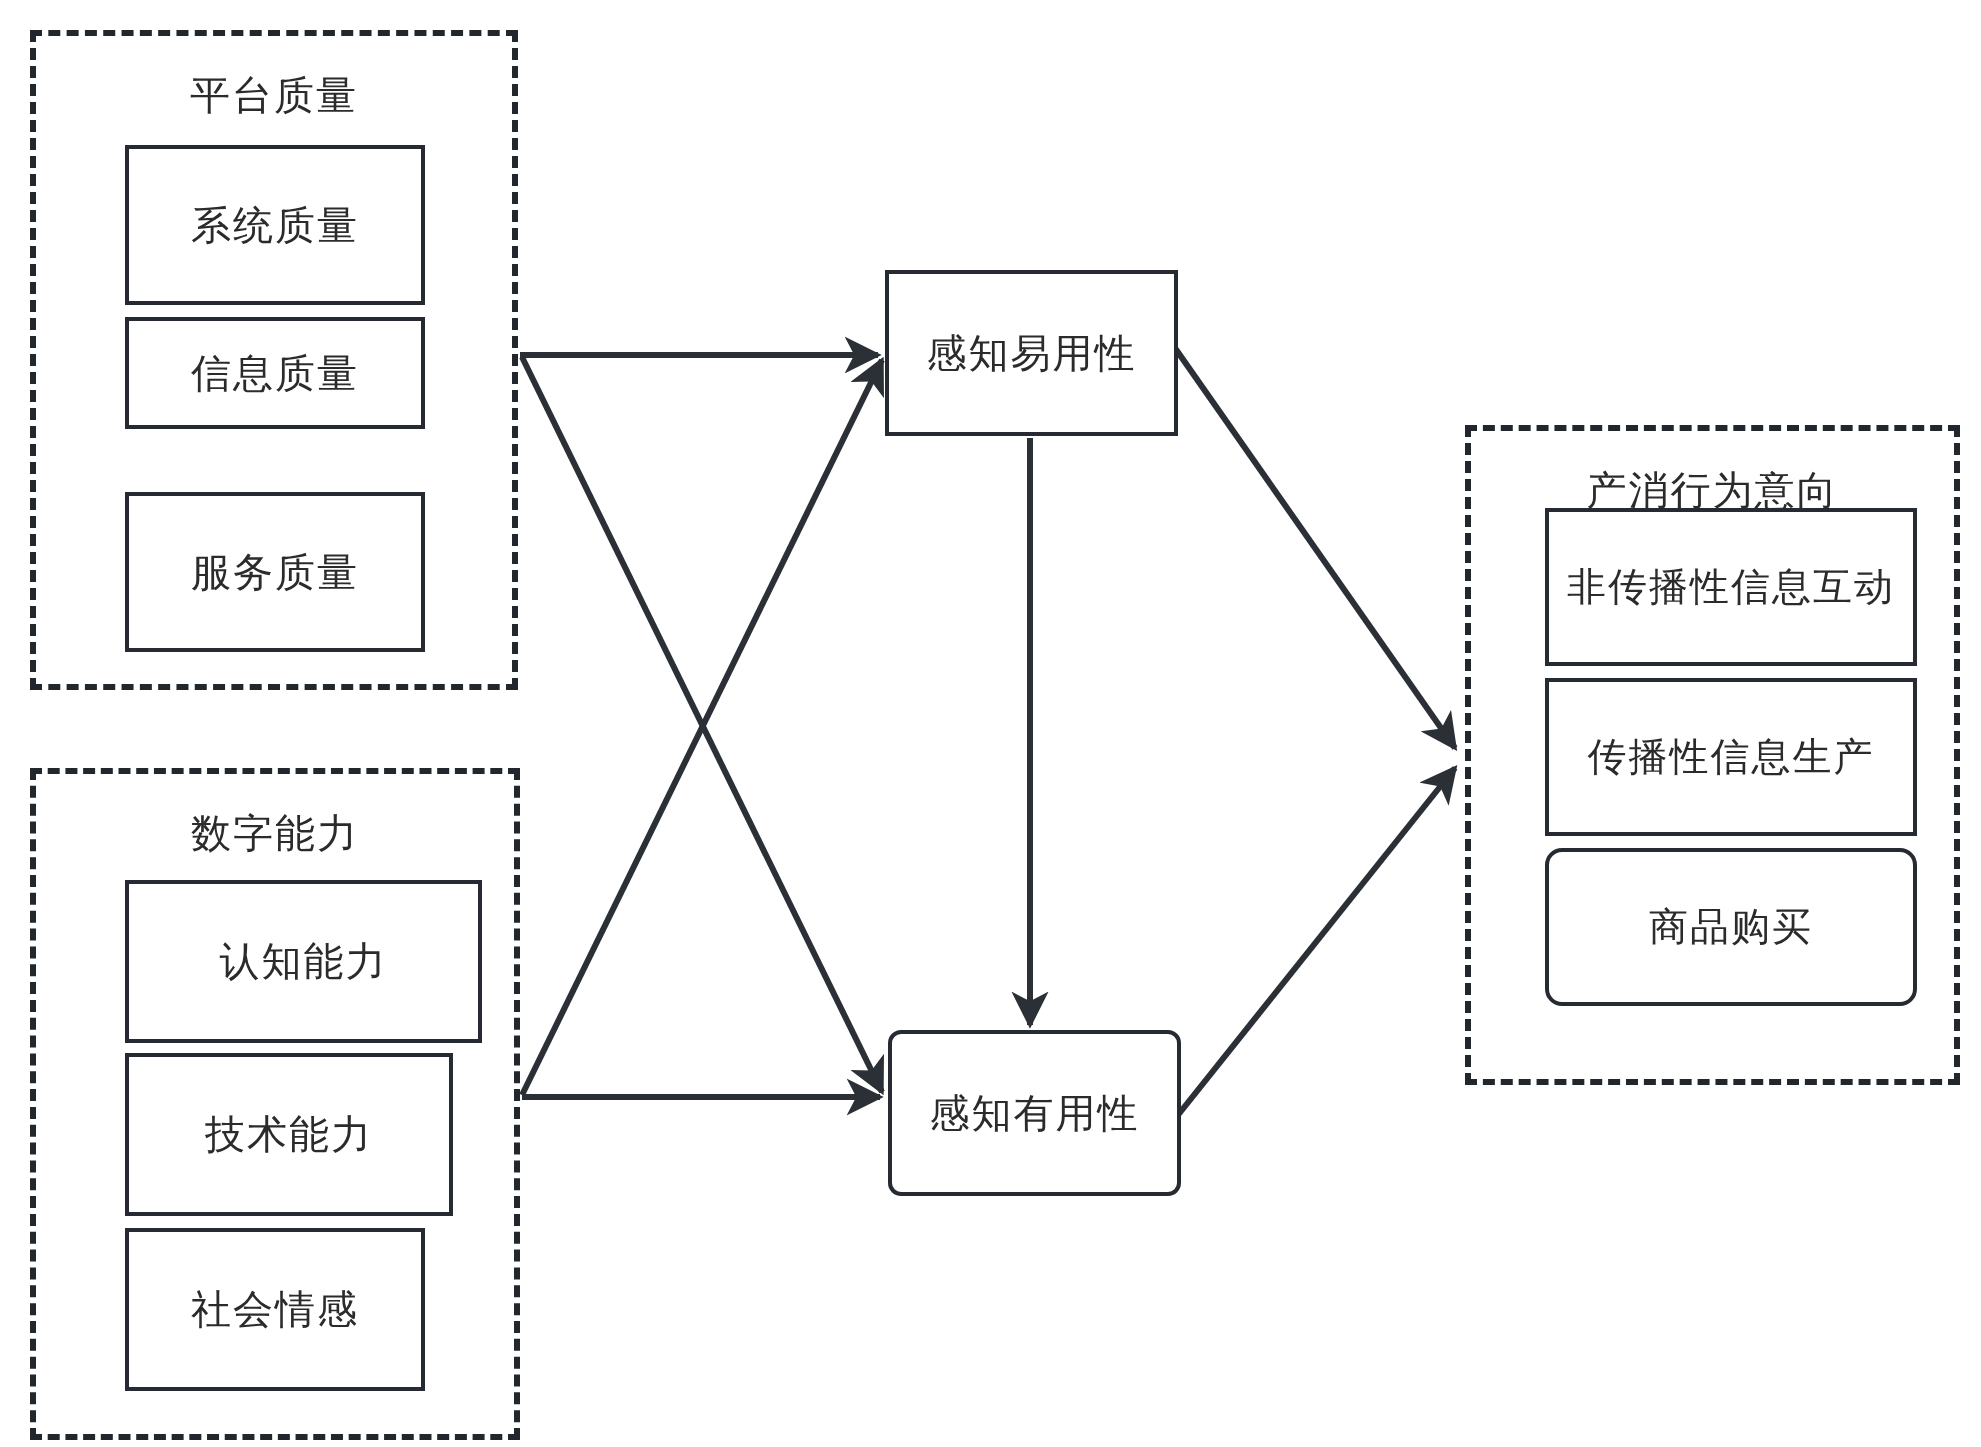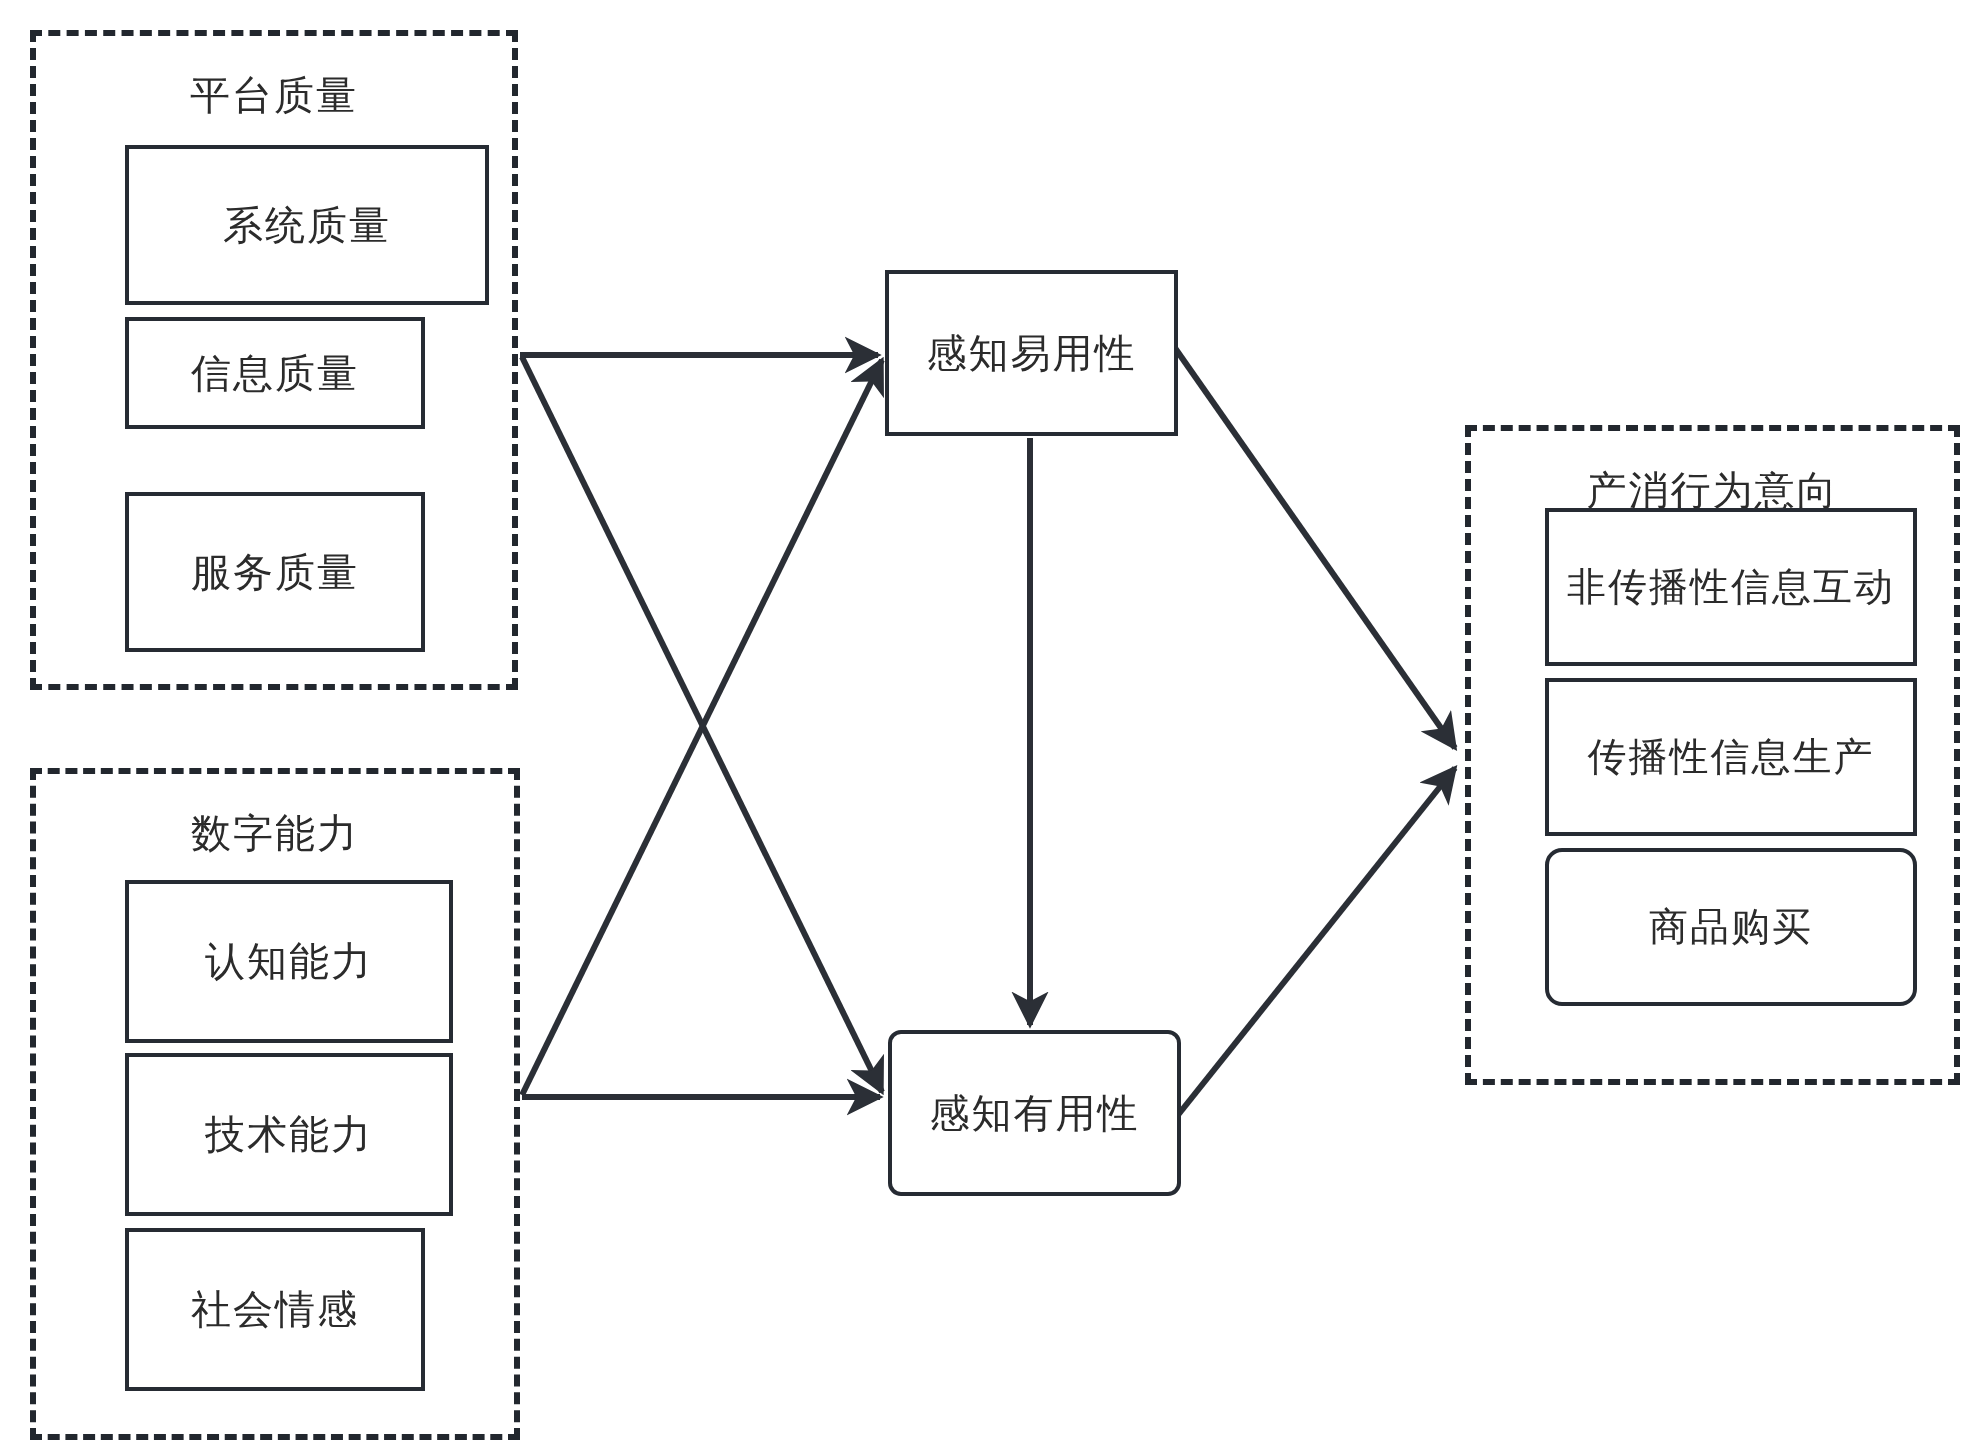--- a/index.html
+++ b/index.html
@@ -97,28 +97,28 @@
     </g>
 
     <g>
       <line x1="1178" y1="1115" x2="1455" y2="768" marker-end="url(#ah)"></line>
     </g>
   </svg>
 
   <div class="group" style="left:30px; top:30px; width:488px; height:660px;">
     <div class="group-title" style="top:32px;">平台质量</div>
   </div>
-  <div class="box" style="left:125px; top:145px; width:364px; height:160px;">系统质量</div>
+  <div class="box" style="left:125px; top:145px; width:300px; height:160px;">系统质量</div>
   <div class="box" style="left:125px; top:317px; width:300px; height:112px;">信息质量</div>
   <div class="box" style="left:125px; top:492px; width:300px; height:160px;">服务质量</div>
 
   <div class="group" style="left:30px; top:768px; width:490px; height:672px;">
     <div class="group-title" style="top:32px;">数字能力</div>
   </div>
-  <div class="box" style="left:125px; top:880px; width:328px; height:163px;">认知能力</div>
+  <div class="box" style="left:125px; top:880px; width:357px; height:163px;">认知能力</div>
   <div class="box" style="left:125px; top:1053px; width:328px; height:163px;">技术能力</div>
   <div class="box" style="left:125px; top:1228px; width:300px; height:163px;">社会情感</div>
 
   <div class="box" style="left:885px; top:270px; width:293px; height:166px;">感知易用性</div>
   <div class="box" style="left:888px; top:1030px; width:293px; height:166px;border-radius:13px;">感知有用性</div>
 
   <div class="group" style="left:1465px; top:425px; width:495px; height:660px;">
     <div class="group-title" style="top:32px;">产消行为意向</div>
   </div>
   <div class="box wide-label" style="left:1545px; top:508px; width:372px; height:158px;">非传播性信息互动</div>

